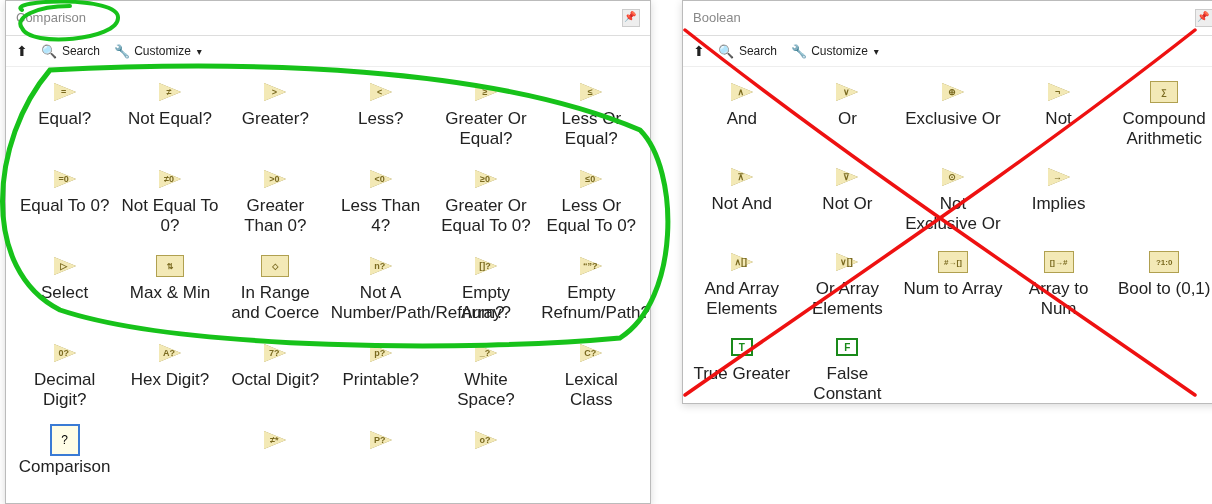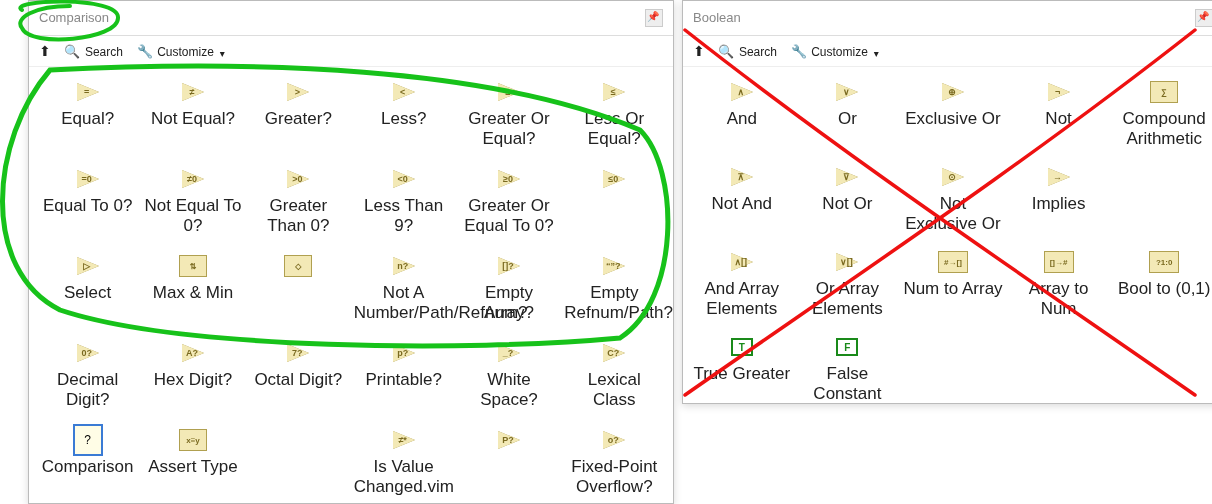--- a/index.html
+++ b/index.html
@@ -12,21 +12,21 @@
     height: 504px;
     position: relative;
     overflow: hidden;
   }
   .palette {
     position: absolute;
     border: 1px solid #bbb;
     background: #fff;
     box-shadow: 0 2px 8px rgba(0,0,0,0.15);
   }
-  .palette.left  { left: 28px;  top: 0;  width: 644px; height: 502px; }
+  .palette.left  { left: 5px;  top: 0;  width: 644px; height: 502px; }
   .palette.right { left: 666px; top: 0;  width: 540px; height: 402px; margin-left: 16px; }
 
   .title-bar {
     height: 34px;
     line-height: 34px;
     padding: 0 10px;
     color: #888;
     font-size: 13px;
     border-bottom: 1px solid #ddd;
     display: flex;
@@ -45,21 +45,21 @@
   .toolbar {
     height: 30px;
     display: flex;
     align-items: center;
     gap: 14px;
     padding: 0 10px;
     border-bottom: 1px solid #eee;
   }
   .tb-btn {
     display: flex;
-    align-items: flex-end;
+    align-items: center;
     gap: 4px;
     cursor: pointer;
     color: #222;
   }
   .tb-icon {
     display: inline-block;
   }
   .tb-icon.up::before { content: "⬆"; font-size: 14px; }
   .tb-icon.search::before { content: "🔍"; font-size: 13px; }
   .tb-icon.wrench::before { content: "🔧"; font-size: 13px; }
@@ -249,55 +249,57 @@
           </div>
         </div>
         <div class="lbl">Greater Than 0?</div>
       </div>
       <div class="cell">
         <div class="icon">
           <div class="tri">
             <span class="sym">&lt;0</span>
           </div>
         </div>
-        <div class="lbl">Less Than 9?</div>
+        <div class="lbl">Less Than 4?</div>
       </div>
       <div class="cell">
         <div class="icon">
           <div class="tri">
             <span class="sym">≥0</span>
           </div>
         </div>
         <div class="lbl">Greater Or Equal To 0?</div>
       </div>
       <div class="cell">
         <div class="icon">
           <div class="tri">
             <span class="sym">≤0</span>
           </div>
         </div>
+        <div class="lbl">Less Or Equal To 0?</div>
       </div>
       <div class="cell">
         <div class="icon">
           <div class="tri">
             <span class="sym">▷</span>
           </div>
         </div>
         <div class="lbl">Select</div>
       </div>
       <div class="cell">
         <div class="icon">
           <div class="rbox">⇅</div>
         </div>
         <div class="lbl">Max &amp; Min</div>
       </div>
       <div class="cell">
         <div class="icon">
           <div class="rbox">◇</div>
         </div>
+        <div class="lbl">In Range and Coerce</div>
       </div>
       <div class="cell">
         <div class="icon">
           <div class="tri">
             <span class="sym">n?</span>
           </div>
         </div>
         <div class="lbl">Not A Number/Path/Refnum?</div>
       </div>
       <div class="cell">
@@ -362,53 +364,45 @@
             <span class="sym">C?</span>
           </div>
         </div>
         <div class="lbl">Lexical Class</div>
       </div>
       <div class="cell">
         <div class="icon">
           <div class="sel">?</div>
         </div>
         <div class="lbl">Comparison</div>
-      </div>
-      <div class="cell">
-        <div class="icon">
-          <div class="rbox">x≡y</div>
-        </div>
-        <div class="lbl">Assert Type</div>
       </div>
       <div class="cell empty">
         <div class="icon"></div>
         <div class="lbl"></div>
       </div>
       <div class="cell">
         <div class="icon">
           <div class="tri">
             <span class="sym">≠*</span>
           </div>
         </div>
-        <div class="lbl">Is Value Changed.vim</div>
       </div>
       <div class="cell">
         <div class="icon">
           <div class="tri">
             <span class="sym">P?</span>
           </div>
         </div>
       </div>
       <div class="cell">
         <div class="icon">
           <div class="tri">
             <span class="sym">o?</span>
           </div>
         </div>
-        <div class="lbl">Fixed-Point Overflow?</div>
       </div>
     </div>
 </div>
 
 <div class="palette right">
   <div class="title-bar">
     <span>Boolean</span>
     <span class="pin">📌</span>
   </div>
   <div class="toolbar">

